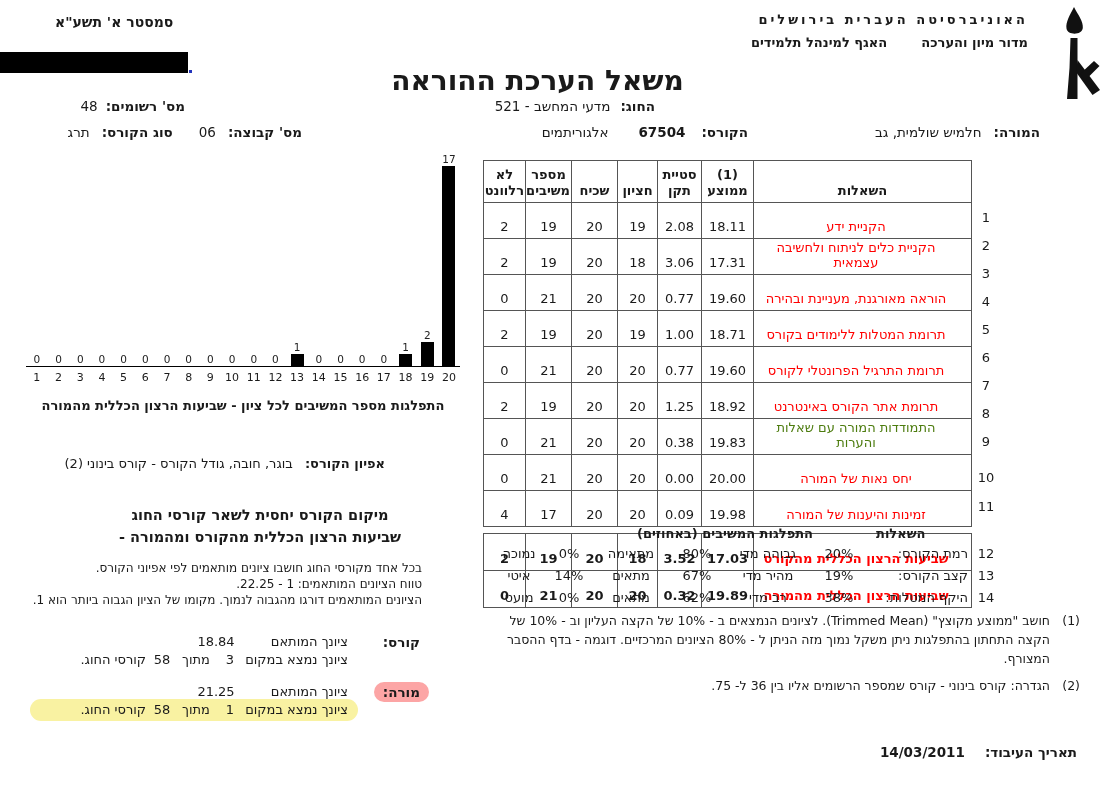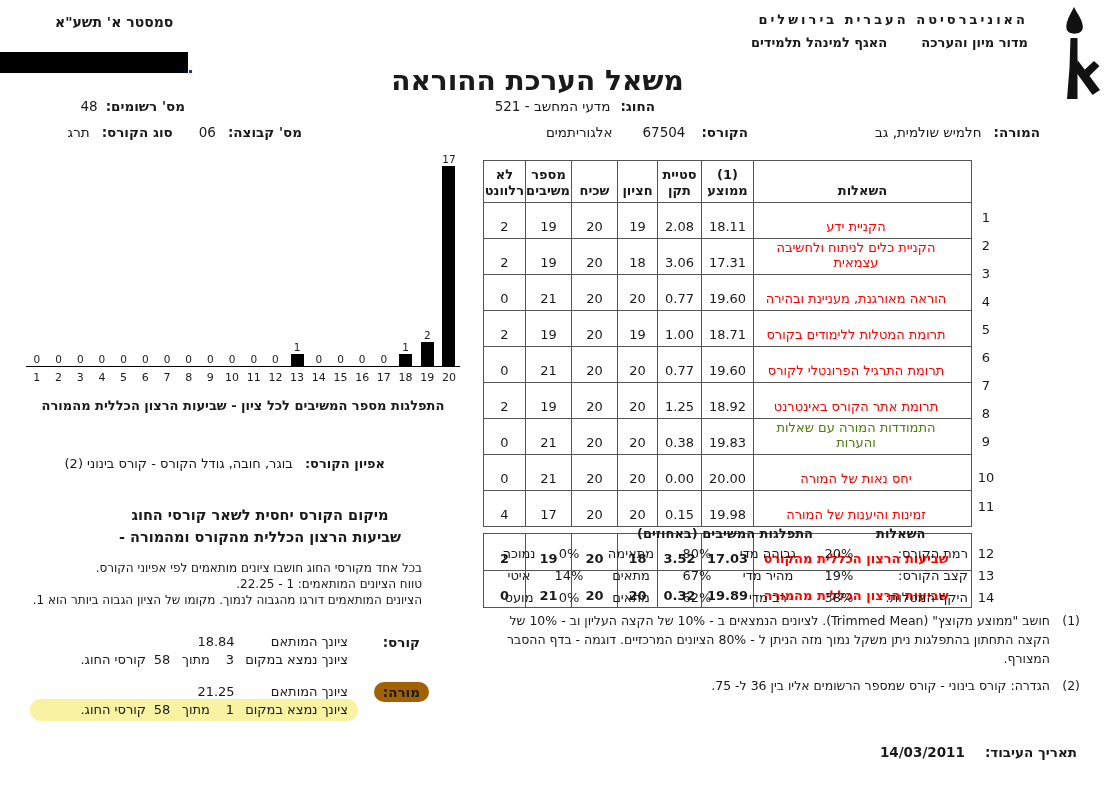--- a/index.html
+++ b/index.html
@@ -18,21 +18,21 @@
   .redaction{top:52px;left:0;width:188px;height:21px;background:#000;}
   .redaction-dot{top:70px;left:189px;width:3px;height:3px;background:#2233bb;}
 
   .page-title{top:64px;right:426px;width:305px;text-align:center;font-size:28px;font-weight:bold;}
 
   .info-row{display:flex;direction:rtl;align-items:baseline;font-size:13.5px;white-space:nowrap;}
   .dept-row{top:98px;right:461px;gap:10px;}
   .registered-row{top:98px;right:931px;gap:8px;}
   .teacher-row{top:124px;right:76px;gap:12px;}
   .course-row{top:124px;right:368px;}
-  .course-row .num{margin-right:16px;}
+  .course-row .num{margin-right:16px;font-weight:bold;}
   .course-row .cname{margin-right:30px;}
   .group-row{top:124px;right:814px;gap:26px;}
   .pair{display:flex;direction:rtl;gap:12px;}
 
   
   .tables-area{top:160px;right:116px;display:flex;direction:rtl;}
   .numcol{width:28px;font-size:13px;}
   .numcol .spacer{height:43px;}
   .numcol .gap{height:8px;}
   .rownum{height:28px;display:flex;align-items:center;justify-content:center;}
@@ -261,21 +261,21 @@
               <td>20.00</td>
               <td>0.00</td>
               <td>20</td>
               <td class="mode-cell">20</td>
               <td>21</td>
               <td>0</td>
             </tr>
             <tr>
               <td class="q-cell" style="color: rgb(255, 0, 0);">זמינות והיענות של המורה</td>
               <td>19.98</td>
-              <td>0.15</td>
+              <td>0.09</td>
               <td>20</td>
               <td class="mode-cell">20</td>
               <td>17</td>
               <td>4</td>
             </tr>
           </tbody>
       </table>
       <table class="qtable sumtable">
         <colgroup>
             <col style="width:218px">
@@ -497,21 +497,21 @@
         <span class="cap">ציונך נמצא במקום</span>
         <span class="n2">3</span>
         <span class="of">מתוך</span>
         <span class="n2">58</span>
         <span class="sfx">קורסי החוג.</span>
       </span>
     </span>
   </div>
 
   <div class="abs rank-block teacher-block">
-    <span class="rlabel"><span class="hl-pill" style="background: #a16207;">מורה:</span></span>
+    <span class="rlabel"><span class="hl-pill" style="background: #fca5a5;">מורה:</span></span>
     <span class="rank-lines">
       <span class="rline">
         <span class="cap">ציונך המותאם</span>
         <span class="n1">21.25</span>
       </span>
       <span class="rline hl-line" style="background: rgb(249, 242, 162);">
         <span class="cap">ציונך נמצא במקום</span>
         <span class="n2">1</span>
         <span class="of">מתוך</span>
         <span class="n2">58</span>

